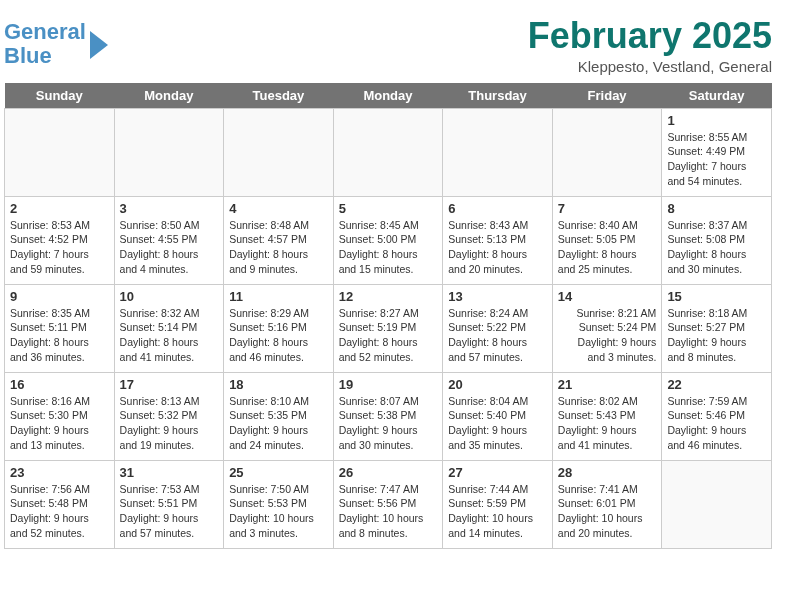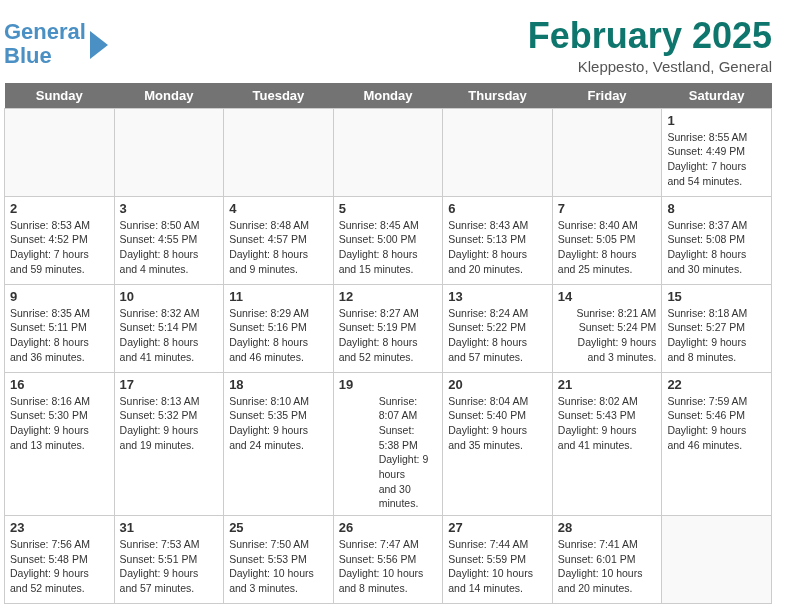--- a/index.html
+++ b/index.html
@@ -262,21 +262,21 @@
           </td>
           <td>
             <span class="day-num">18</span>
             <div class="day-info" style="white-space: pre-line;">Sunrise: 8:10 AM
 Sunset: 5:35 PM
 Daylight: 9 hours
 and 24 minutes.</div>
           </td>
           <td>
             <span class="day-num">19</span>
-            <div class="day-info" style="white-space: pre-line; margin-left: 40px;">Sunrise: 8:07 AM
+            <div class="day-info" style="white-space: pre-line;">Sunrise: 8:07 AM
 Sunset: 5:38 PM
 Daylight: 9 hours
 and 30 minutes.</div>
           </td>
           <td>
             <span class="day-num">20</span>
             <div class="day-info" style="white-space: pre-line;">Sunrise: 8:04 AM
 Sunset: 5:40 PM
 Daylight: 9 hours
 and 35 minutes.</div>

